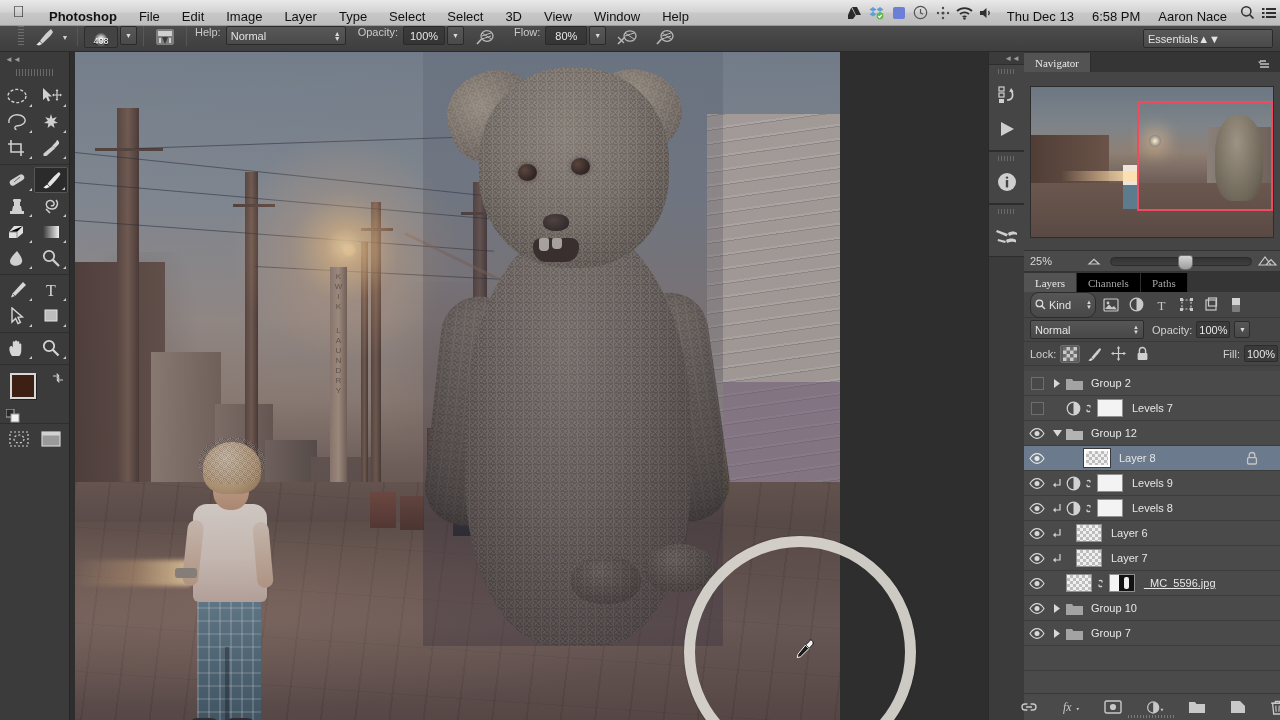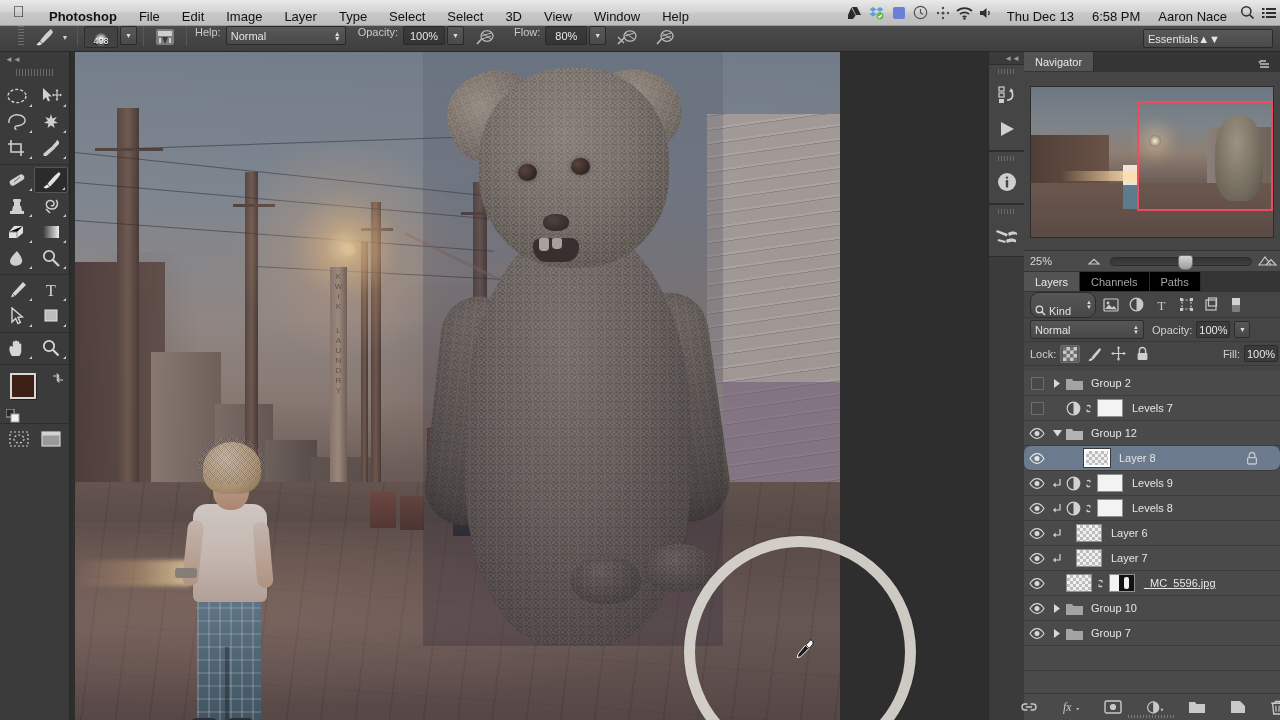--- a/index.html
+++ b/index.html
@@ -232,21 +232,21 @@
   #icondock { position:absolute; left:988px; top:52px; width:36px; height:668px; background:#3b3b3b; border-left:1px solid #2b2b2b; }
   .id-collapse { height:12px; display:flex; align-items:center; justify-content:flex-end; padding-right:4px; color:#9a9a9a; font-size:8px; }
   .id-group { border-top:1px solid #2d2d2d; border-bottom:1px solid #2d2d2d; padding-bottom:4px; background:#454545; }
   .id-grip { height:9px; background-image:repeating-linear-gradient(90deg,#6a6a6a 0 1px,transparent 1px 3px);
     background-size:100% 5px; background-repeat:no-repeat; background-position:center; margin:2px 9px; }
   .id-btn { width:36px; height:34px; display:flex; align-items:center; justify-content:center; }
   #dockfill { position:absolute; left:0; top:230px; width:36px; bottom:0; background:#3b3b3b; }
 
   
   #panels { position:absolute; left:1024px; top:52px; width:256px; height:668px; background:#454545; }
-  .panel-tabbar { height:20px; display:flex; background:#353535; position:relative; }
+  .panel-tabbar { height:20px; display:flex; align-items:flex-end; background:#353535; position:relative;font-family:Liberation Serif, serif; }
   .ptab { height:19px; padding:0 11px; display:flex; align-items:center; font-size:11px; color:#a5a5a5;
     background:#000000; border-right:1px solid #2d2d2d; }
   .ptab.active { background:#535353; color:#e9e9e9; }
   .pmenu { position:absolute; right:6px; top:4px; width:16px; height:12px; }
 
   #navimg { position:absolute; left:1030px; top:86px; width:244px; height:152px; overflow:hidden;
     border:1px solid #2d2d2d; background:#5a5048; }
   .navbox { position:absolute; left:106px; top:14px; width:136px; height:110px; border:2px solid #ef4a5e; }
   #navzoomrow { position:absolute; left:1024px; top:250px; width:256px; height:22px;
     background:#4a4a4a; border-top:1px solid #343434; border-bottom:1px solid #343434;
@@ -256,39 +256,39 @@
   .nz-track { position:relative; flex:1; height:9px; margin:0 4px;
     background:linear-gradient(180deg,#333,#3f3f3f); border:1px solid #2b2b2b; border-radius:5px; }
   .nz-thumb { position:absolute; left:48%; top:-3px; width:15px; height:15px;
     background:linear-gradient(180deg,#d4d4d4,#9d9d9d); border:1px solid #6d6d6d; border-radius:3px 3px 6px 6px; }
 
   #layerspanel { position:absolute; left:1024px; top:272px; width:280px; height:448px; background:#454545; }
   .filterrow { height:26px; display:flex; align-items:center; padding:0 6px; gap:5px; background:#454545;
     border-bottom:1px solid #3a3a3a; }
   .kindsel { height:19px; width:66px; border:1px solid #2c2c2c; border-radius:9px;
     background:linear-gradient(180deg,#565656,#484848); color:#e0e0e0; font-size:11px;
-    display:flex; gap:3px; padding:12px 4px; position:relative; }
+    display:flex; align-items:center; gap:3px; padding:12px 4px; position:relative; }
   .fi { width:20px; height:20px; display:flex; align-items:center; justify-content:center; }
   .blendrow { height:24px; display:flex; align-items:center; padding:0 6px; gap:4px; border-bottom:1px solid #3a3a3a; }
   .blendsel { height:19px; width:114px; border:1px solid #2c2c2c; border-radius:2px;
     background:linear-gradient(180deg,#565656,#484848); color:#e4e4e4; font-size:11px;
     display:flex; align-items:center; padding:0 4px; position:relative; }
   .lockrow { height:24px; display:flex; align-items:center; padding:0 6px; gap:4px; border-bottom:1px solid #3a3a3a;
     color:#cfcfcf; font-size:11px; }
   .lockbox { width:20px; height:18px; display:flex; align-items:center; justify-content:center; }
   .lockbox.active { background:#5a5a5a; border:1px solid #6d6d6d; border-radius:2px; }
   .minibtn { height:17px; width:34px; border:1px solid #2c2c2c; border-radius:2px; background:#3a3a3a;
     color:#e6e6e6; font-size:11px; display:flex; align-items:center; justify-content:center; }
   .minidrop { height:17px; width:16px; border:1px solid #2c2c2c; border-radius:2px;
     background:linear-gradient(180deg,#565656,#484848); color:#dcdcdc; font-size:7px;
     display:flex; align-items:center; justify-content:center; }
 
   #layerlist { position:absolute; left:0; top:99px; width:256px; height:322px; background:#4a4a4a; overflow:hidden; }
   .lrow { height:25px; display:flex; align-items:center; border-bottom:1px solid #3c3c3c; position:relative; }
-  .lrow.selected { background:#6b7a8c;border-radius:7px; }
+  .lrow.selected { background:#6b7a8c; }
   .eye { width:26px; height:25px; display:flex; align-items:center; justify-content:center; }
   .eyeempty { width:13px; height:13px; border:1px solid #6e6e6e; background:#484848; }
   .clipmark { width:14px; display:flex; align-items:center; justify-content:center; color:#d6d6d6; font-size:10px; }
   .arrow { width:14px; display:flex; align-items:center; justify-content:center; }
   .folder { width:20px; height:25px; display:flex; align-items:center; justify-content:center; }
   .thumb { width:26px; height:18px; border:1px solid #8f8f8f; margin:0 2px; flex:0 0 auto;
     background-color:#fff; }
   .thumb.sel { border:2px solid #fff; outline:1px solid #3a3a3a; }
   .thumb.checker {
     background-image:

